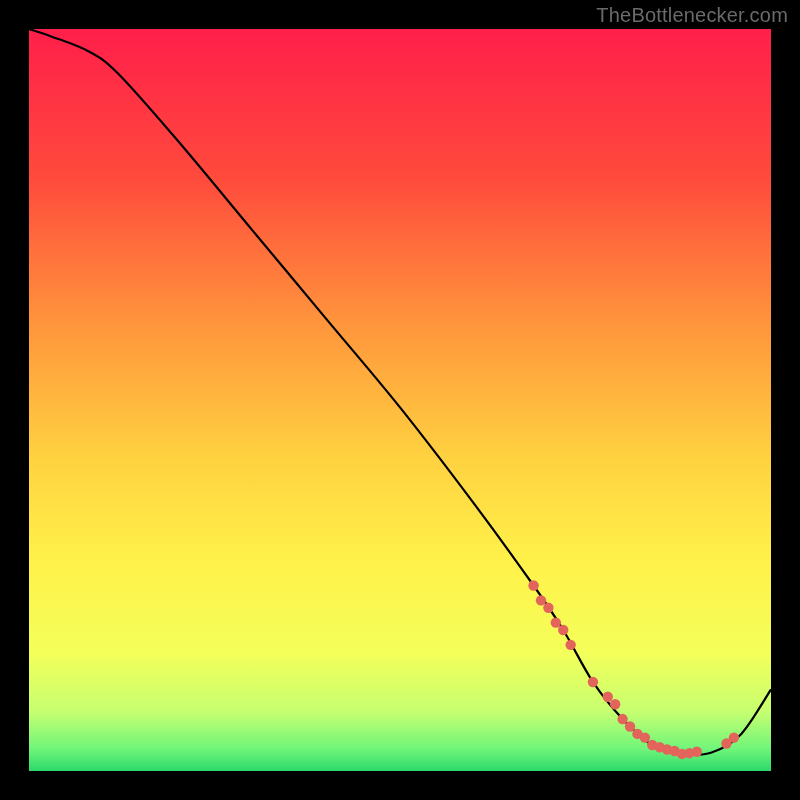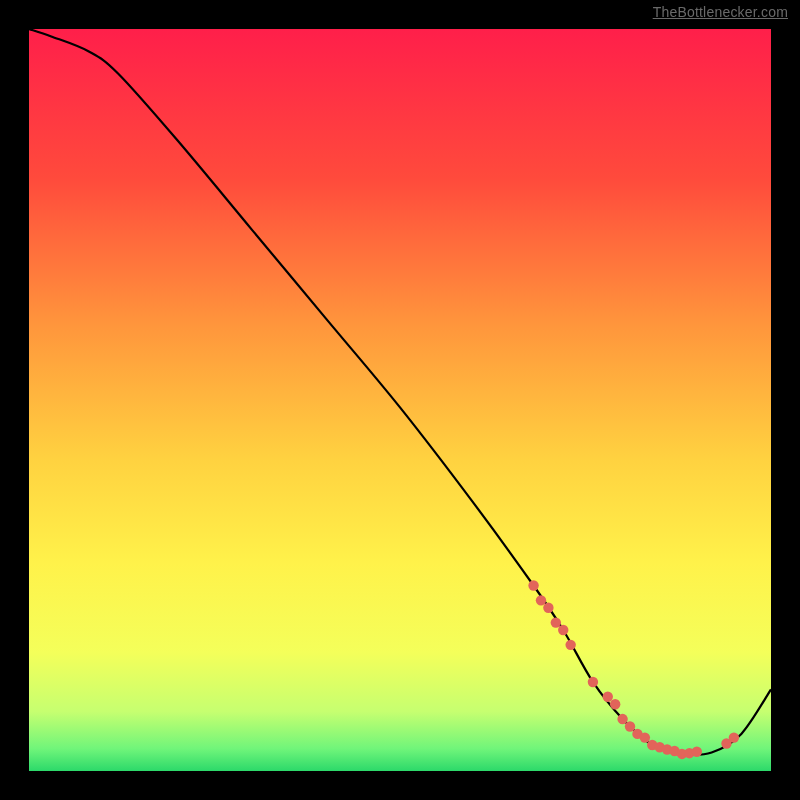--- a/index.html
+++ b/index.html
@@ -8,25 +8,24 @@
     position: relative;
     width: 800px;
     height: 800px;
     background: #000;
   }
   .watermark {
     position: absolute;
     top: 4px;
     right: 12px;
     font-family: Arial, Helvetica, sans-serif;
-    font-size: 14px;
+    font-size: 20px;
     color: #6a6a6a;
     letter-spacing: 0.2px;
     user-select: none;
-    text-decoration: underline;
   }
   .plot {
     position: absolute;
     left: 29px;
     top: 29px;
     width: 742px;
     height: 742px;
   }
   svg { display: block; }
 </style>

